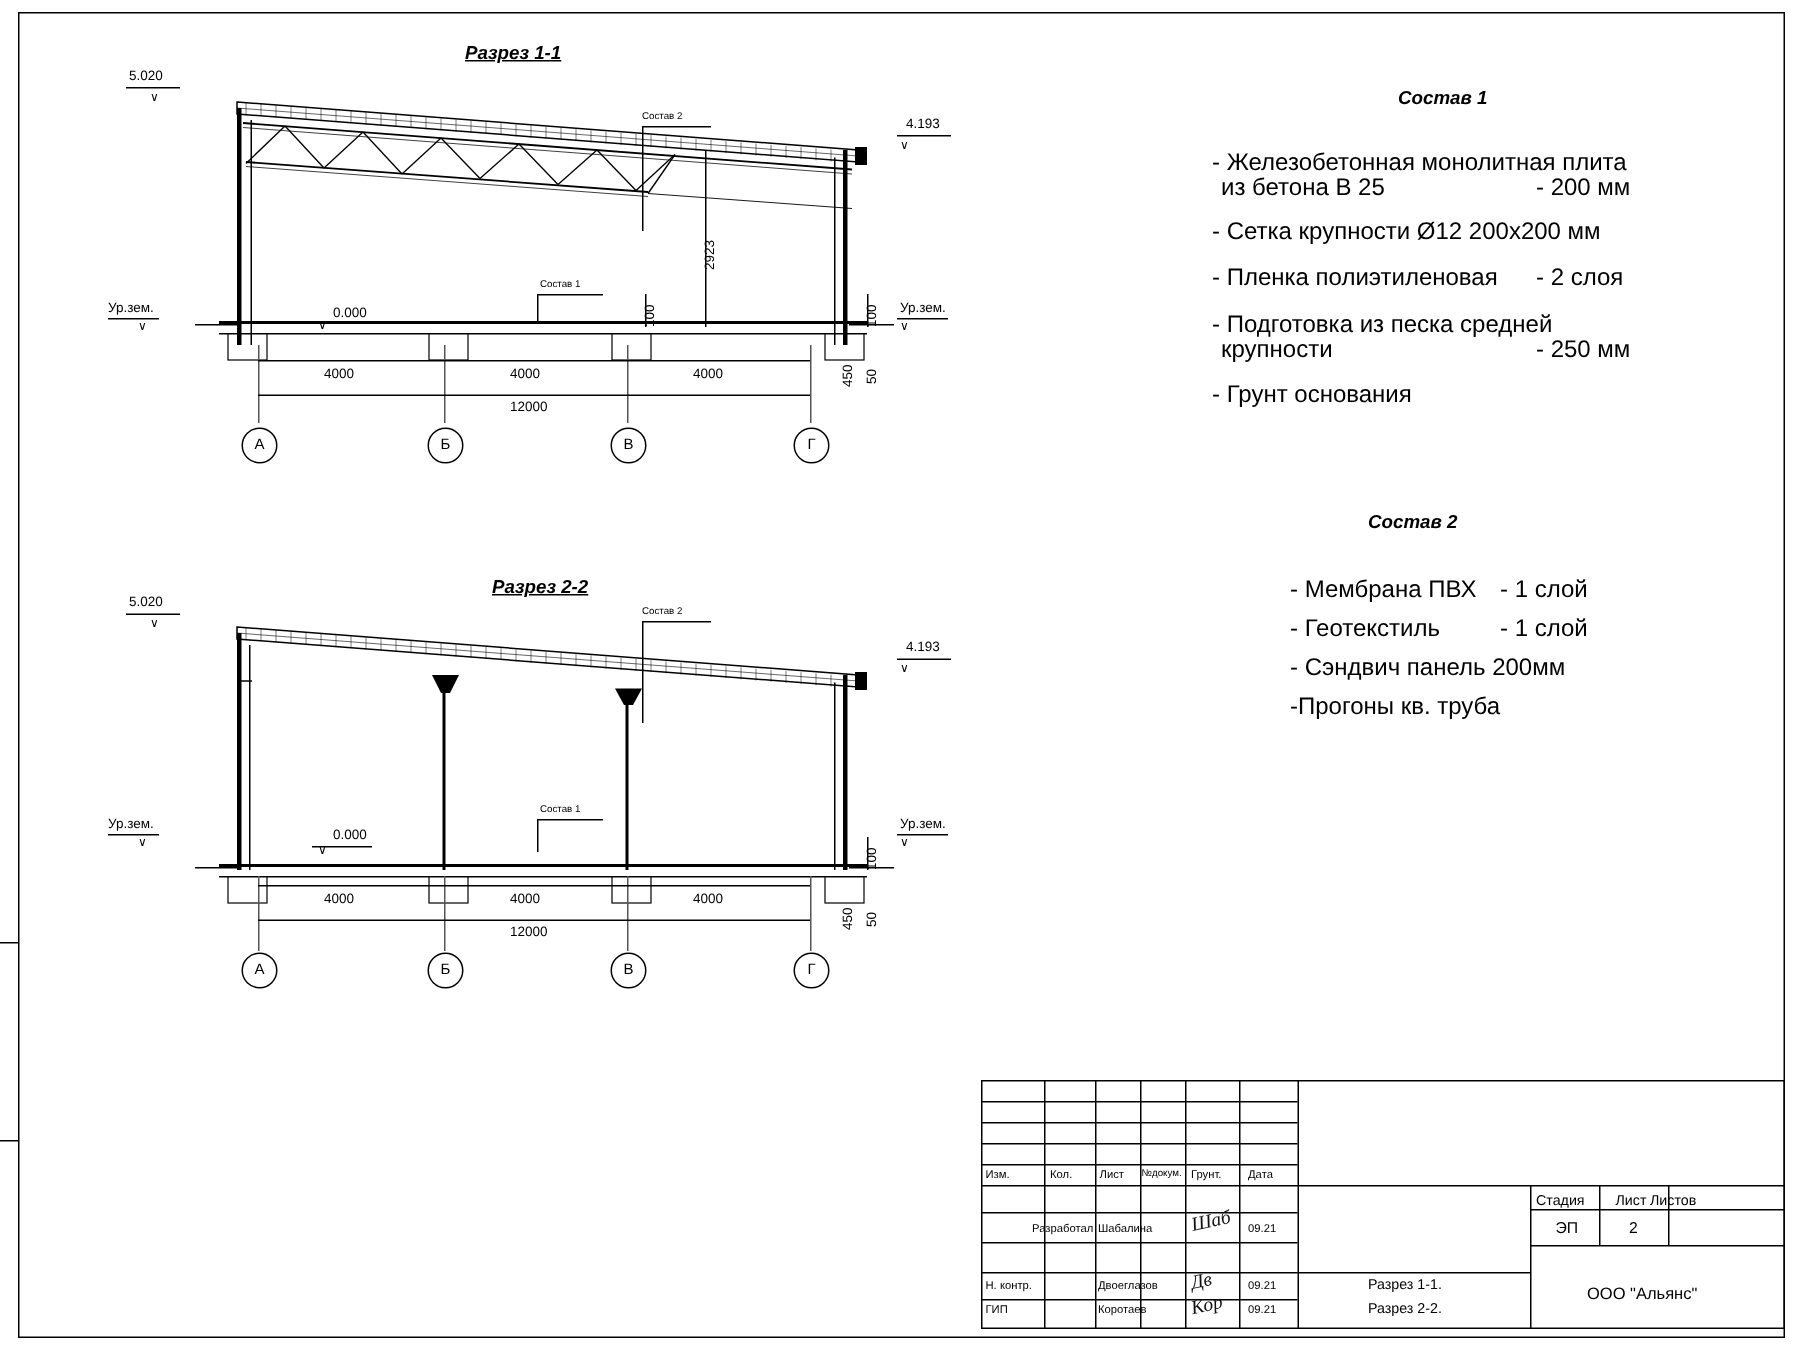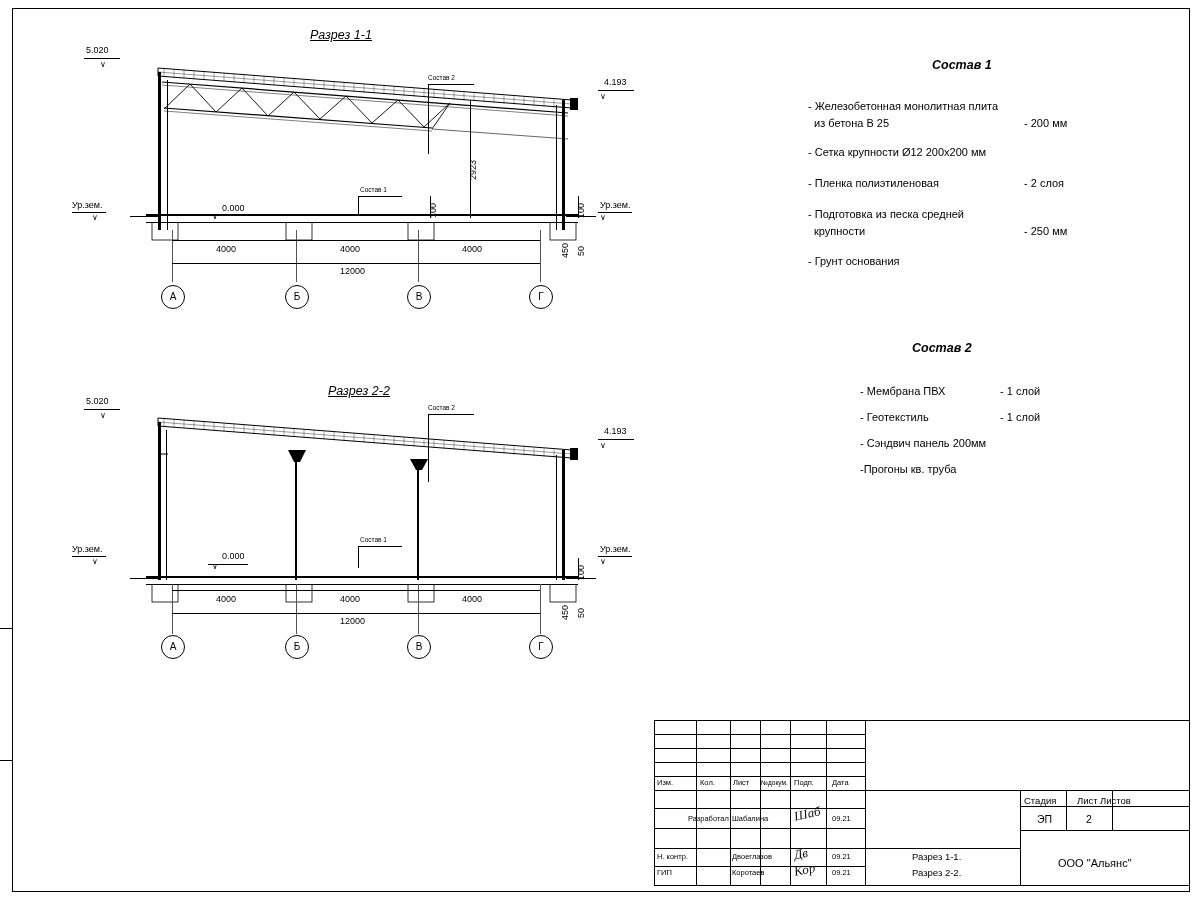--- a/index.html
+++ b/index.html
@@ -28,36 +28,36 @@
   .txt {
     position: absolute;
     font-size: 9px;
     line-height: 11px;
     white-space: nowrap;
   }
   .txt-sm { font-size: 7.5px; line-height: 9px; }
   .txt-xs { font-size: 6.5px; line-height: 8px; }
   .title-it {
     font-style: italic;
-    font-weight: normal;
+    font-weight: bold;
     font-size: 12.5px;
     text-decoration: underline;
     white-space: nowrap;
     position: absolute;
   }
   .spec-title {
     font-style: italic;
     font-weight: bold;
     font-size: 12.5px;
     white-space: nowrap;
     position: absolute;
   }
   .spec-line {
     position: absolute;
-    font-size: 11px;
+    font-size: 16px;
     white-space: nowrap;
     text-align: right;
   }
   .vert {
     transform-origin: left top;
     transform: rotate(-90deg);
   }
   .circ {
     position: absolute;
     width: 22px;
@@ -430,21 +430,21 @@
     <div class="ln" style="left:366px; top:86px; width:170px; height:1px;"></div>
     <div class="ln" style="left:366px; top:110px; width:170px; height:1px;"></div>
     <div class="ln" style="left:211px; top:128px; width:155px; height:1px;"></div>
     <div class="lnv" style="left:412px; top:70px; height:40px;"></div>
     <div class="lnv" style="left:458px; top:70px; height:40px;"></div>
 
     <div class="txt txt-sm" style="left:3px; top:58px;">Изм.</div>
     <div class="txt txt-sm" style="left:46px; top:58px;">Кол.</div>
     <div class="txt txt-sm" style="left:79px; top:58px;">Лист</div>
     <div class="txt txt-xs" style="left:107px; top:59px;">№докум.</div>
-    <div class="txt txt-sm" style="left:140px; top:58px;">Подп.</div>
+    <div class="txt txt-sm" style="left:140px; top:58px;">Грунт.</div>
     <div class="txt txt-sm" style="left:178px; top:58px;">Дата</div>
 
     <div class="txt txt-sm" style="left:3px; top:94px;margin-left:31px;">Разработал</div>
     <div class="txt txt-sm" style="left:78px; top:94px;">Шабалина</div>
     <div class="sig" style="left:140px; top:86px;">Шаб</div>
     <div class="txt txt-sm" style="left:178px; top:94px;">09.21</div>
 
     <div class="txt txt-sm" style="left:3px; top:132px;">Н. контр.</div>
     <div class="txt txt-sm" style="left:78px; top:132px;">Двоеглазов</div>
     <div class="sig" style="left:140px; top:126px;">Дв</div>

